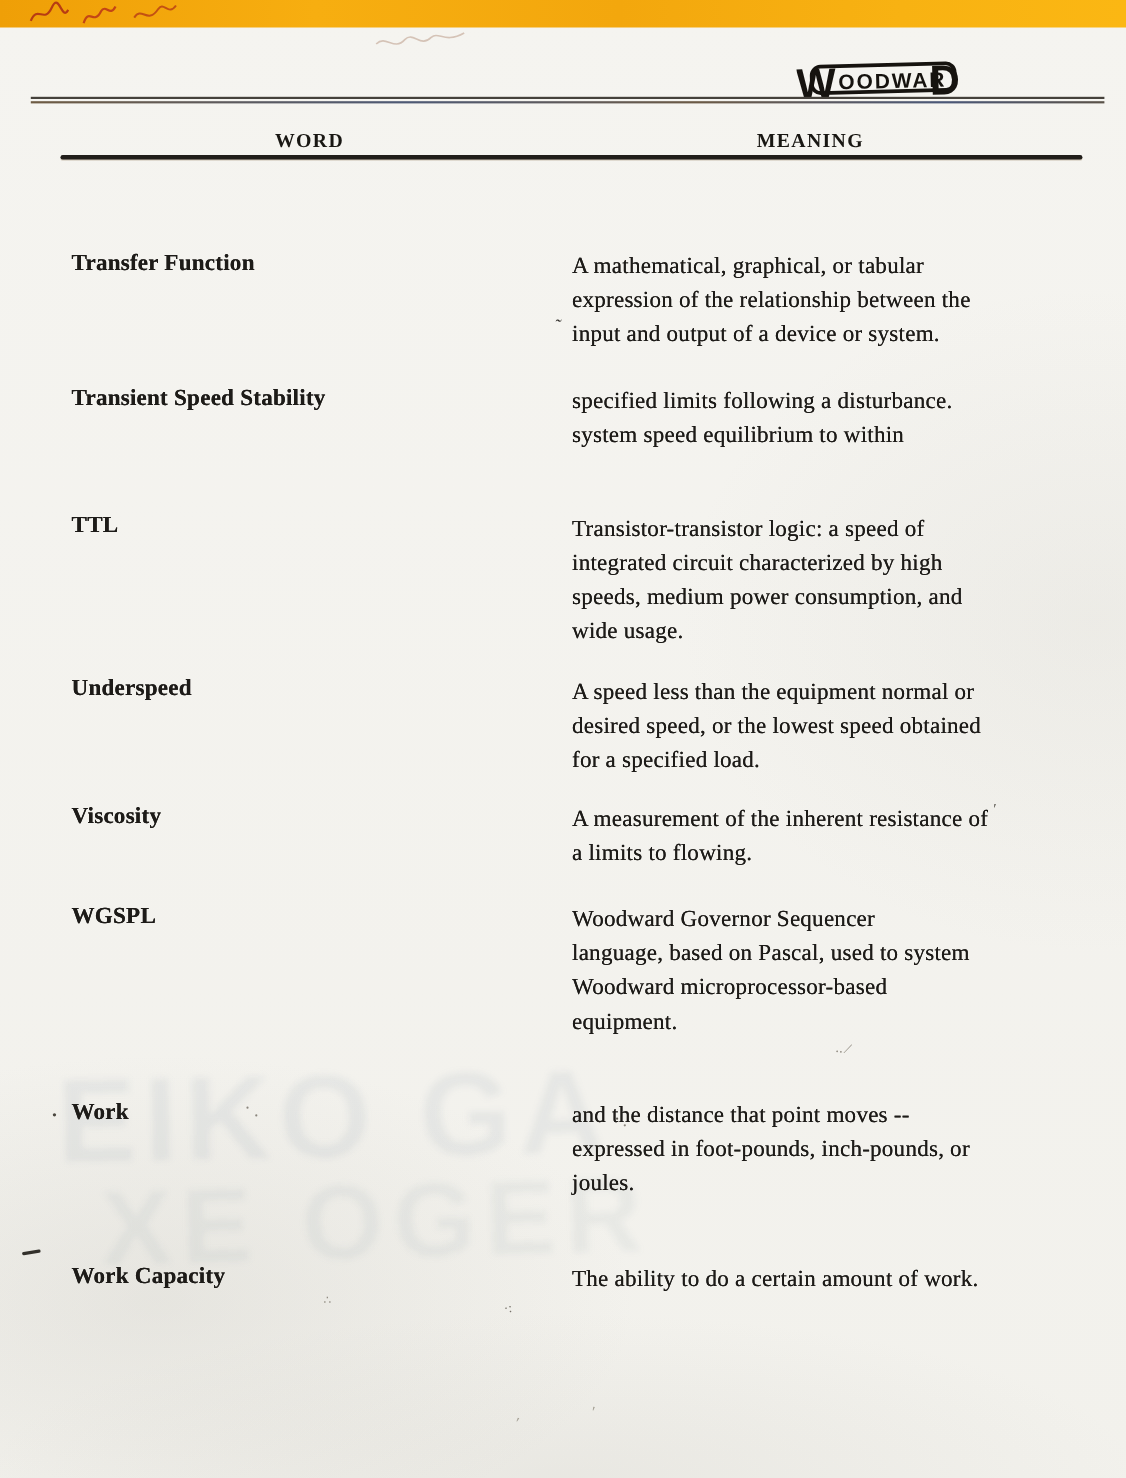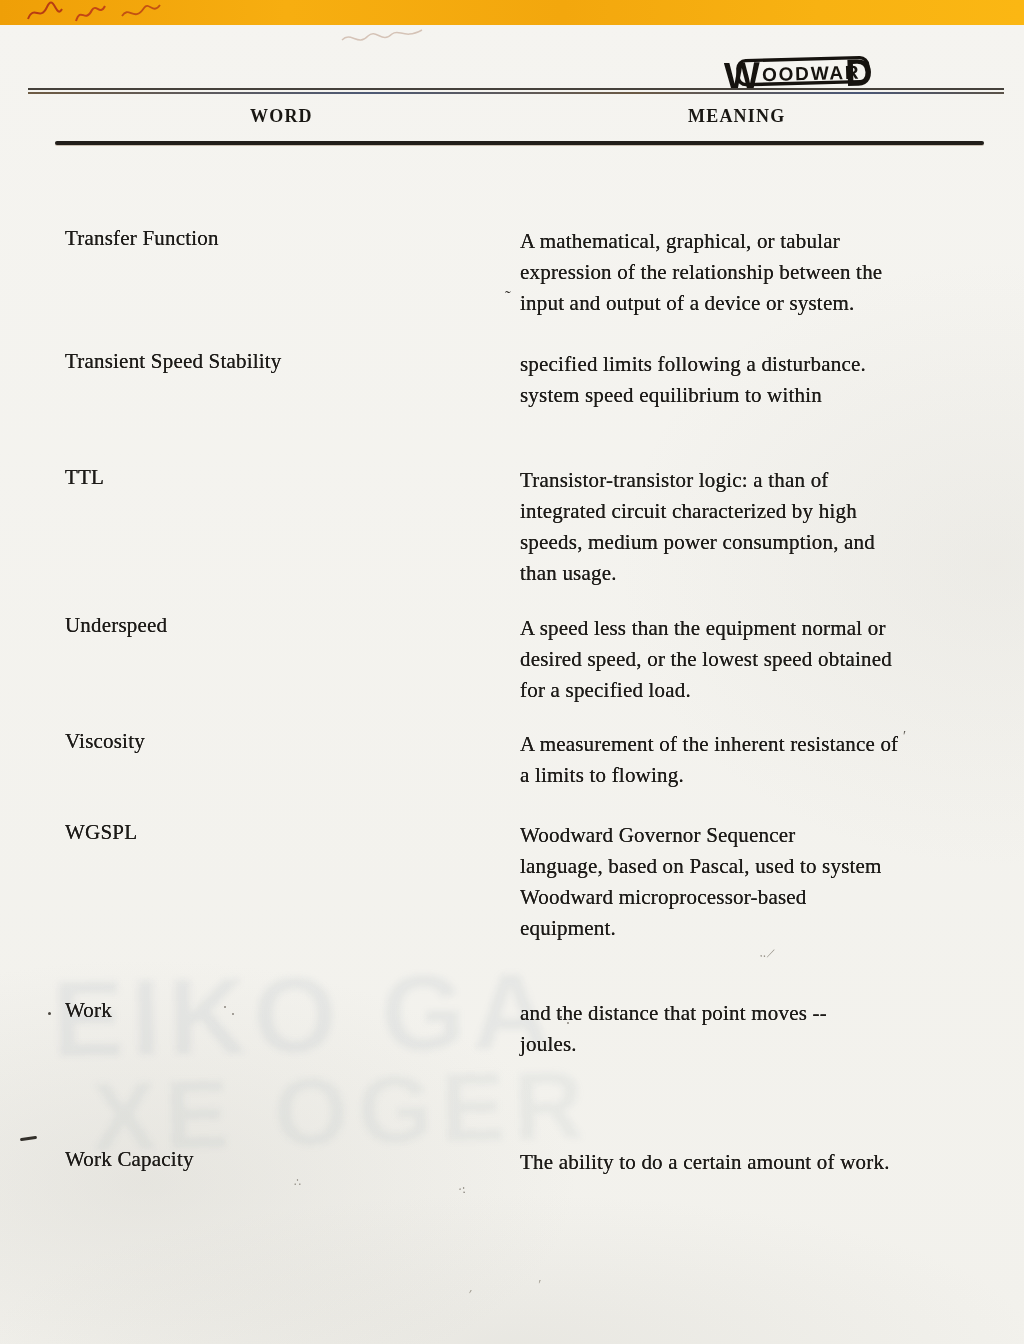--- a/index.html
+++ b/index.html
@@ -20,26 +20,26 @@
   
   .logo{position:absolute;left:724px;top:48px;width:170px;height:48px;}
   .logo text{font-family:"Liberation Sans",sans-serif;font-weight:700;fill:#16130f;}
   
   .rule-double{position:absolute;left:28px;top:88px;width:976px;}
   .rule-double .l1{height:2px;background:#45413b;}
   .rule-double .gap{height:2px;}
   .rule-double .l2{height:2px;background:linear-gradient(90deg,#6e5b43,#4e5a75 35%,#6b5a45 62%,#4b5878 85%,#5a5248);}
   .rule-thick{position:absolute;left:55px;top:141px;width:929px;height:4px;background:#211e1a;border-radius:2px;box-shadow:0 1px 0 rgba(122,92,60,.35);}
   
-  .col-head{position:absolute;top:106px;font-weight:700;font-size:18px;letter-spacing:1.2px;color:#191713;}
+  .col-head{position:absolute;top:118px;font-weight:700;font-size:18px;letter-spacing:1.2px;color:#191713;}
   .col-head.word{left:250px;}
   .col-head.meaning{left:688px;}
   
   .row{position:absolute;left:0;width:1024px;}
-  .word-cell{position:absolute;left:65px;top:0;font-size:21px;letter-spacing:.2px;text-shadow:0 0 .5px #1d1b18;}
+  .word-cell{position:absolute;left:65px;top:0;font-size:21px;letter-spacing:.2px;text-shadow:0 0 .5px #1d1b18;font-weight:bold;}
   .meaning-cell{position:absolute;left:520px;top:0;width:460px;font-size:21px;letter-spacing:.2px;text-shadow:0 0 .5px #1d1b18;}
   .mline{line-height:31px;white-space:nowrap;}
   
   .ghost{position:absolute;font-family:"Liberation Sans",sans-serif;font-weight:700;pointer-events:none;}
   .ghost.g1{left:52px;top:952px;font-size:108px;letter-spacing:7px;color:rgba(98,124,140,.09);filter:blur(3px);transform:rotate(-1deg);}
   .ghost.g2{left:92px;top:1056px;font-size:96px;letter-spacing:9px;color:rgba(98,124,140,.08);filter:blur(3px);transform:rotate(-1.5deg);}
   
   .mark{position:absolute;color:#6b6b6b;font-size:14px;line-height:1;}
   .dot{position:absolute;width:3px;height:3px;border-radius:50%;background:#4a463f;}
   .speck{position:absolute;width:2px;height:2px;border-radius:50%;background:#8a857c;}
@@ -98,24 +98,24 @@
     <div class="word-cell">Transient Speed Stability</div>
     <div class="meaning-cell">
       <div class="mline">specified limits following a disturbance.</div>
       <div class="mline">system speed equilibrium to within</div>
     </div>
   </div>
 
   <div class="row" style="top:465px">
     <div class="word-cell">TTL</div>
     <div class="meaning-cell">
-      <div class="mline">Transistor-transistor logic: a than of</div>
+      <div class="mline">Transistor-transistor logic: a speed of</div>
       <div class="mline">integrated circuit characterized by high</div>
       <div class="mline">speeds, medium power consumption, and</div>
-      <div class="mline">than usage.</div>
+      <div class="mline">wide usage.</div>
     </div>
   </div>
 
   <div class="row" style="top:613px">
     <div class="word-cell">Underspeed</div>
     <div class="meaning-cell">
       <div class="mline">A speed less than the equipment normal or</div>
       <div class="mline">desired speed, or the lowest speed obtained</div>
       <div class="mline">for a specified load.</div>
     </div>
@@ -136,20 +136,21 @@
       <div class="mline">language, based on Pascal, used to system</div>
       <div class="mline">Woodward microprocessor-based</div>
       <div class="mline">equipment.</div>
     </div>
   </div>
 
   <div class="row" style="top:998px">
     <div class="word-cell">Work</div>
     <div class="meaning-cell">
       <div class="mline">and the distance that point moves --</div>
+      <div class="mline">expressed in foot-pounds, inch-pounds, or</div>
       <div class="mline">joules.</div>
     </div>
   </div>
 
   <div class="row" style="top:1147px">
     <div class="word-cell">Work Capacity</div>
     <div class="meaning-cell">
       <div class="mline">The ability to do a certain amount of work.</div>
     </div>
   </div>

